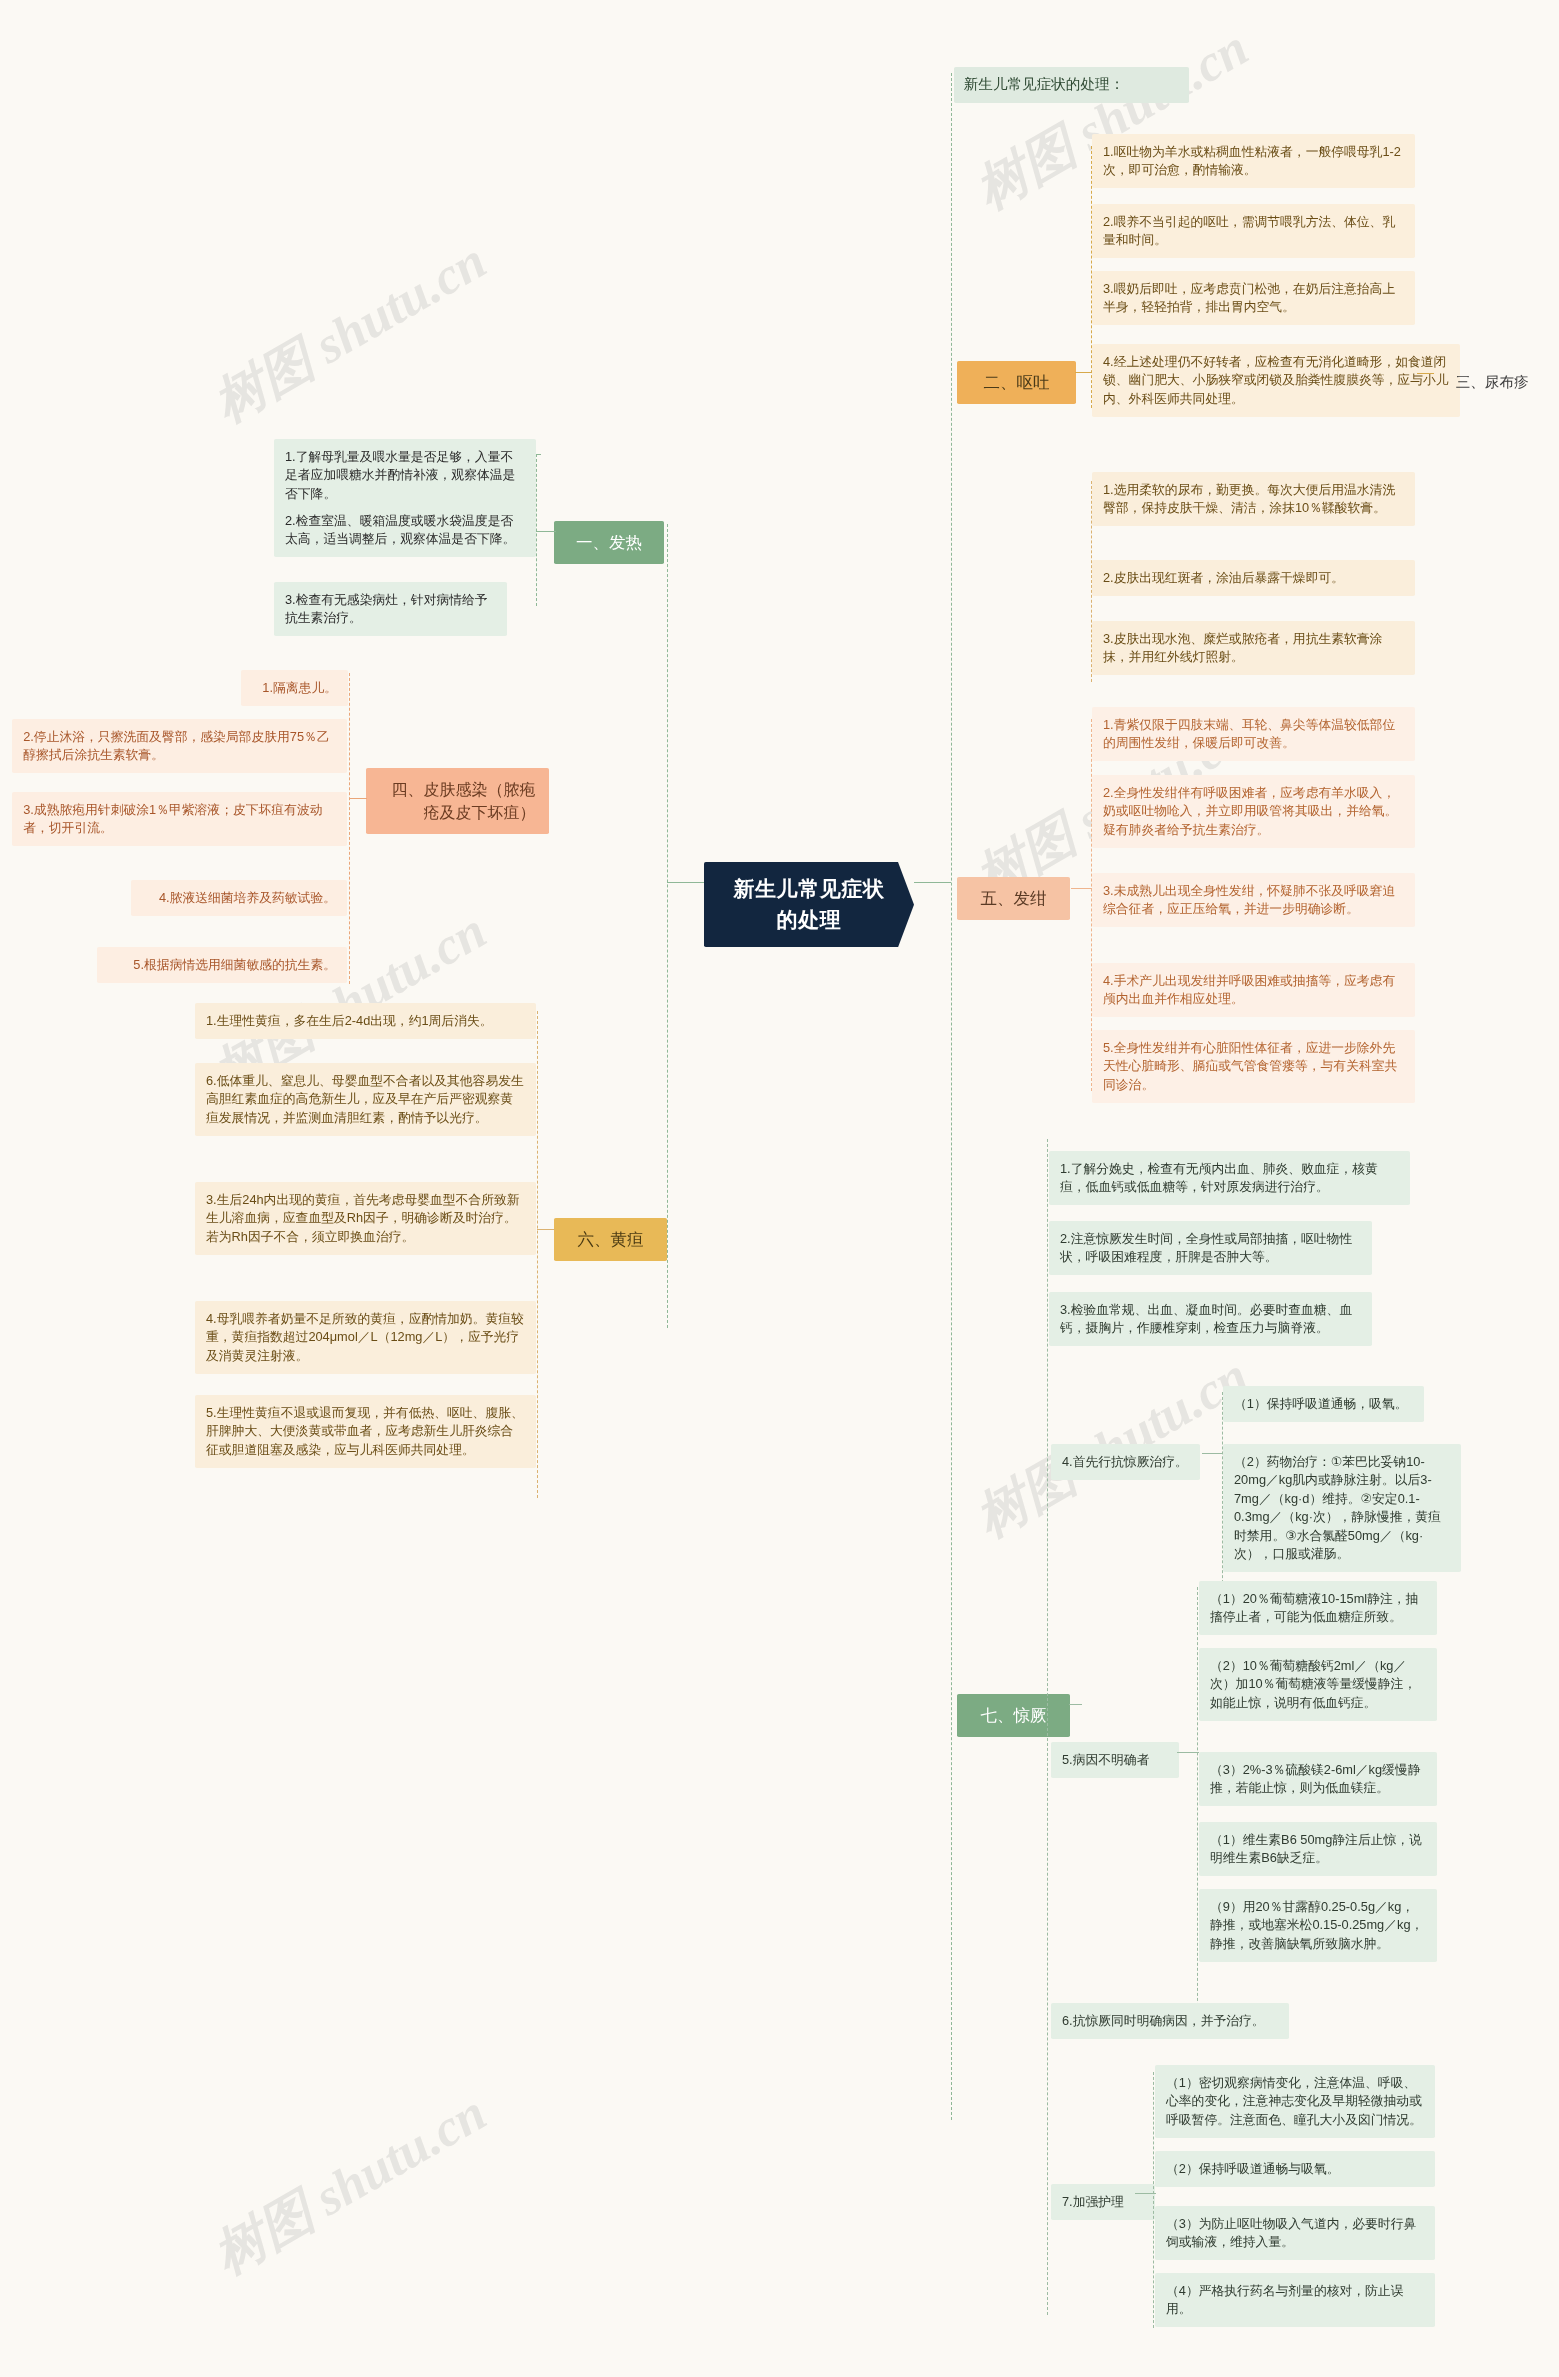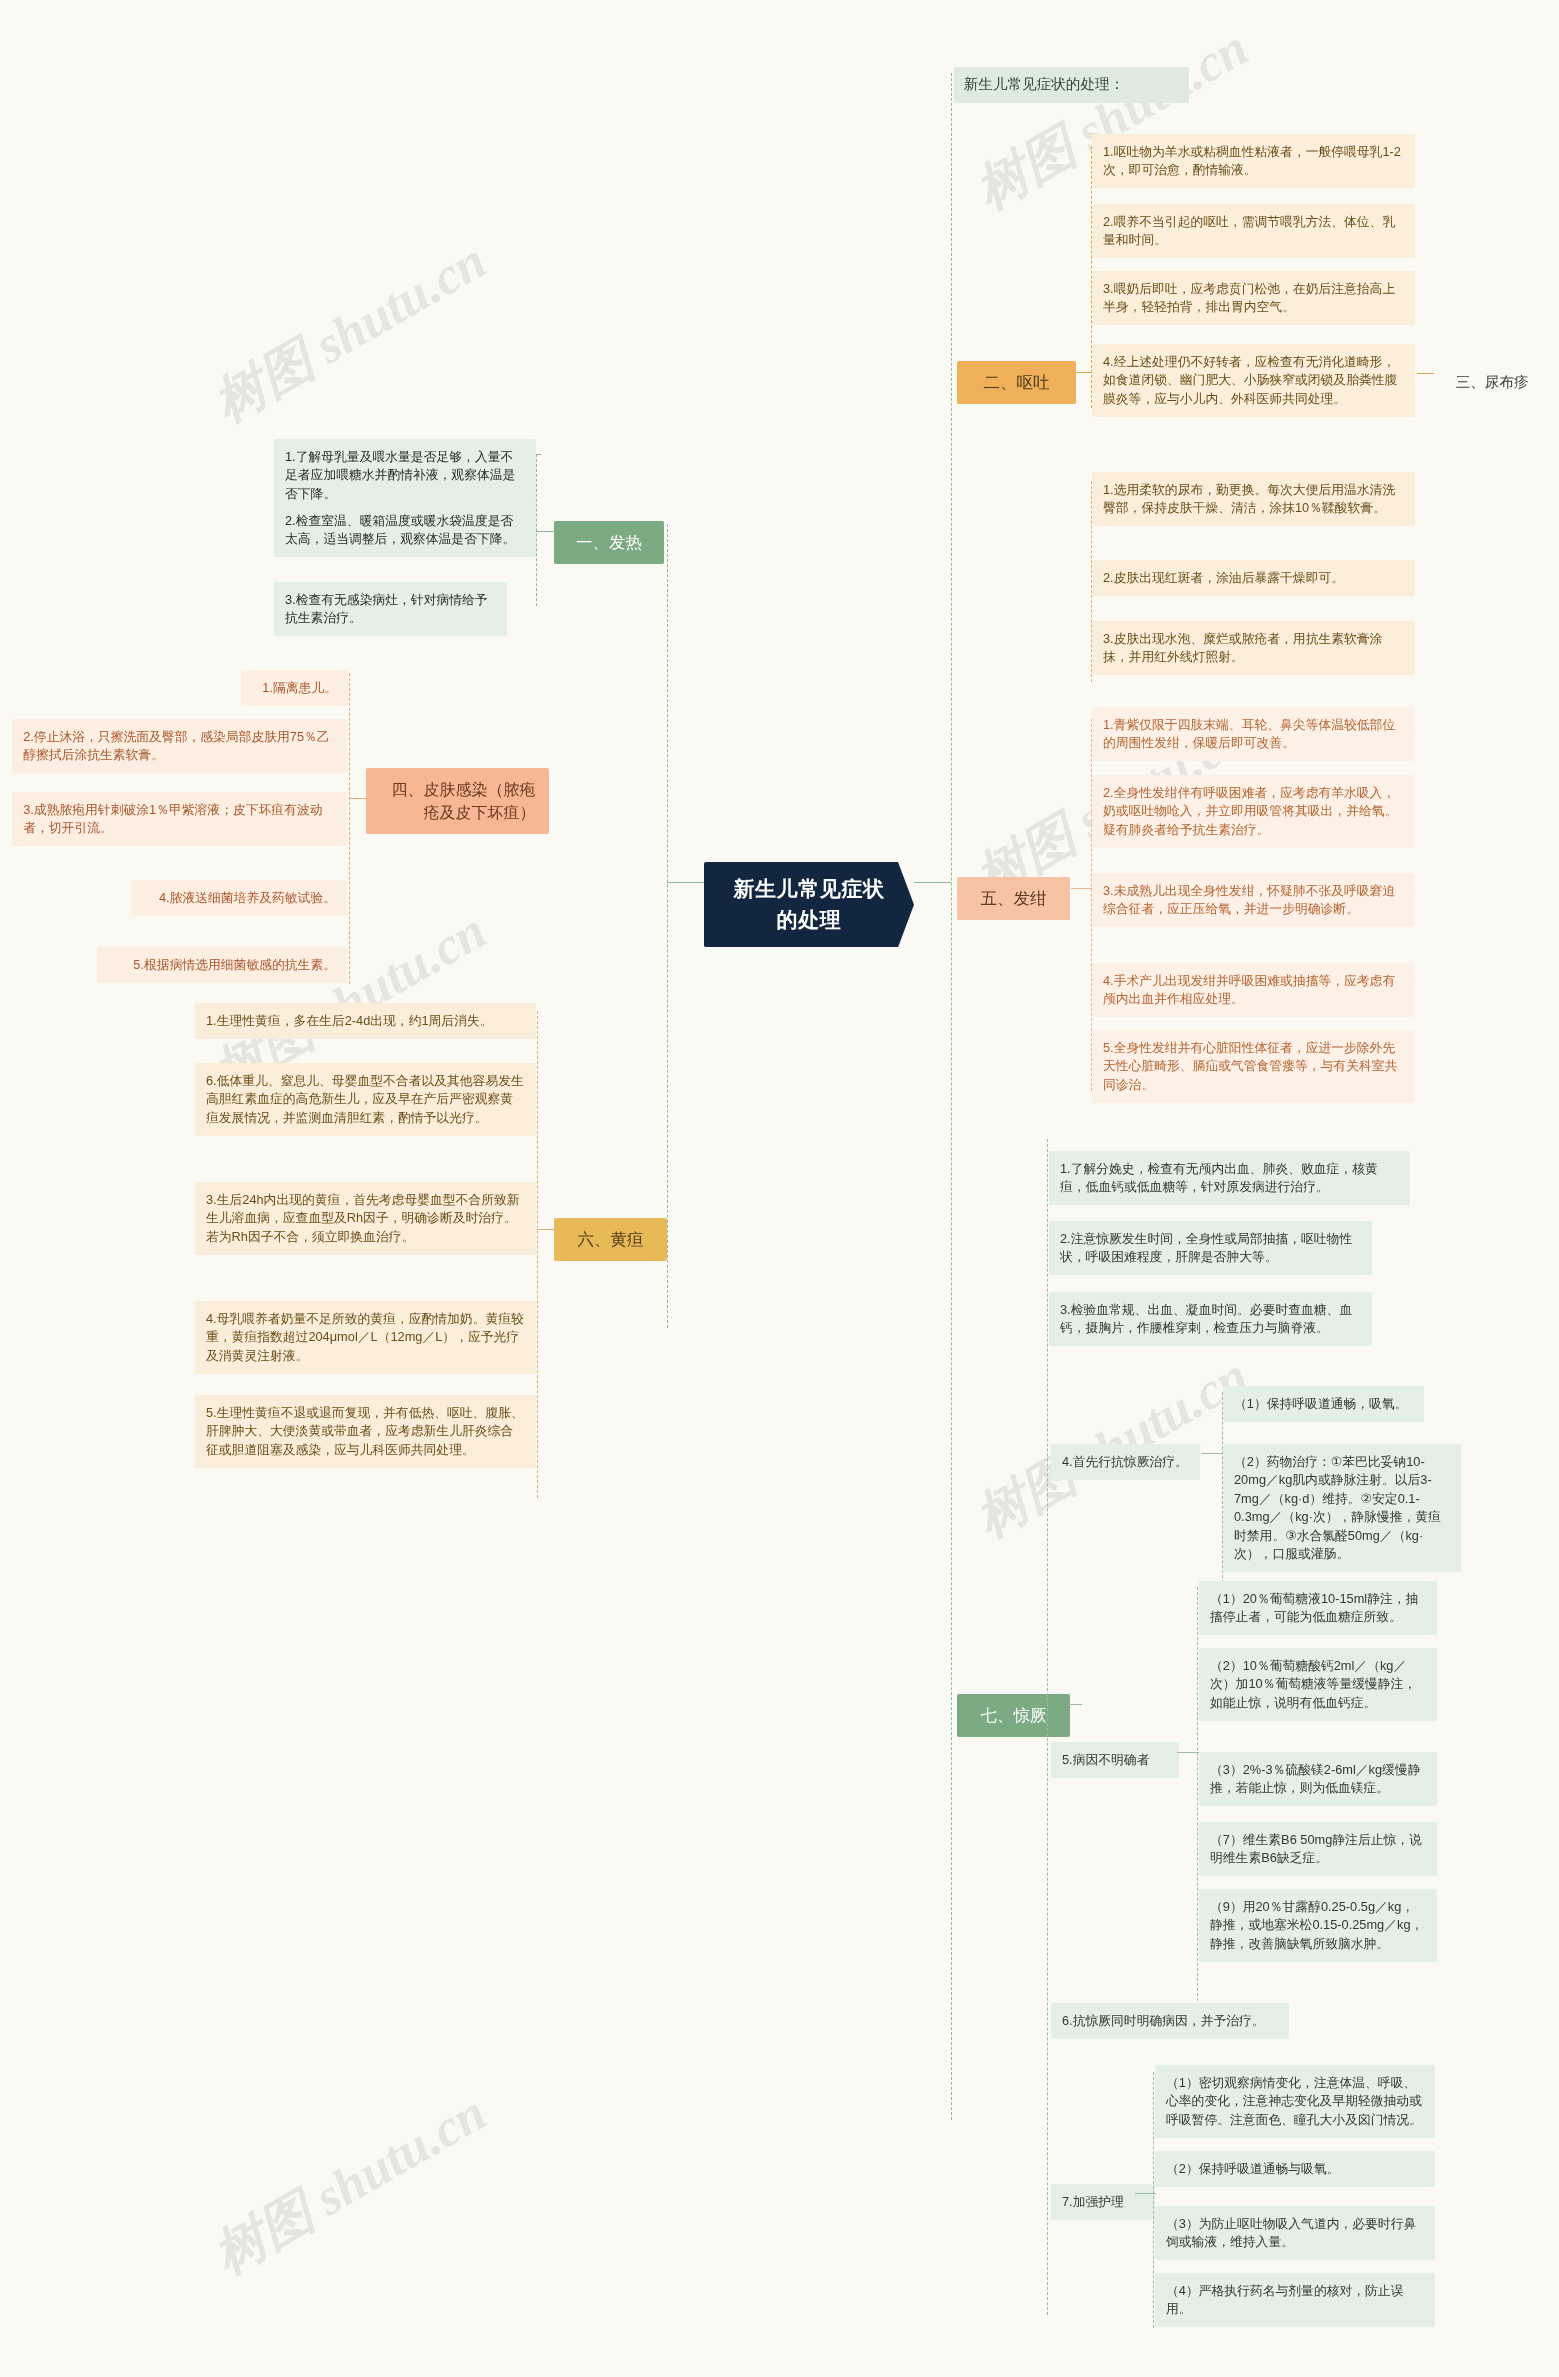--- a/index.html
+++ b/index.html
@@ -152,21 +152,21 @@
   <div class="node head orange" style="left:957px; top:352px; width:119px;">二、呕吐</div>
   <div class="v c-gold" style="left:1091px; top:146px; height:262px;"></div>
   <div class="solid c-gold" style="left:1075px; top:372px; width:17px;"></div>
 
   <div class="node leaf t-cream" style="left:1092px; top:125px; width:323px;">1.呕吐物为羊水或粘稠血性粘液者，一般停喂母乳1-2次，即可治愈，酌情输液。</div>
 
   <div class="node leaf t-cream" style="left:1092px; top:195px; width:323px;">2.喂养不当引起的呕吐，需调节喂乳方法、体位、乳量和时间。</div>
 
   <div class="node leaf t-cream" style="left:1092px; top:262px; width:323px;">3.喂奶后即吐，应考虑贲门松弛，在奶后注意抬高上半身，轻轻拍背，排出胃内空气。</div>
 
-  <div class="node leaf t-cream" style="left:1092px; top:335px; width:323px;">4.经上述处理仍不好转者，应检查有无消化道畸形，如食道闭锁、幽门肥大、小肠狭窄或闭锁及胎粪性腹膜炎等，应与小儿内、外科医师共同处理。</div>
+  <div class="node leaf t-cream" style="left:1092px; top:335px; width:368px;">4.经上述处理仍不好转者，应检查有无消化道畸形，如食道闭锁、幽门肥大、小肠狭窄或闭锁及胎粪性腹膜炎等，应与小儿内、外科医师共同处理。</div>
 
   <div class="node head plain" style="left:1426px; top:353px; width:116px; font-size:14.6px;text-align:right;">三、尿布疹</div>
   <div class="solid c-gold" style="left:1417px; top:373px; width:17px;"></div>
 
   <div class="v c-sand" style="left:1091px; top:481px; height:201px;"></div>
   <div class="node leaf t-sand" style="left:1092px; top:463px; width:323px;">1.选用柔软的尿布，勤更换。每次大便后用温水清洗臀部，保持皮肤干燥、清洁，涂抹10％鞣酸软膏。</div>
   <div class="node leaf t-sand" style="left:1092px; top:551px; width:323px;">2.皮肤出现红斑者，涂油后暴露干燥即可。</div>
   <div class="node leaf t-sand" style="left:1092px; top:612px; width:323px;">3.皮肤出现水泡、糜烂或脓疮者，用抗生素软膏涂抹，并用红外线灯照射。</div>
 
   <div class="node head salmon" style="left:957px; top:868px; width:113px;">五、发绀</div>
@@ -200,21 +200,21 @@
   <div class="node leaf t-mint" style="left:1223px; top:1377px; width:201px;">（1）保持呼吸道通畅，吸氧。</div>
   <div class="node leaf t-mint" style="left:1223px; top:1435px; width:238px;">（2）药物治疗：①苯巴比妥钠10-20mg／kg肌内或静脉注射。以后3-7mg／（kg·d）维持。②安定0.1-0.3mg／（kg·次），静脉慢推，黄疸时禁用。③水合氯醛50mg／（kg·次），口服或灌肠。</div>
 
   <div class="node leaf t-mint" style="left:1051px; top:1733px; width:128px;">5.病因不明确者</div>
   <div class="v c-sage" style="left:1197px; top:1587px; height:439px;"></div>
   <div class="solid c-sage" style="left:1177px; top:1752px; width:22px;"></div>
 
   <div class="node leaf t-mint" style="left:1199px; top:1572px; width:238px;">（1）20％葡萄糖液10-15ml静注，抽搐停止者，可能为低血糖症所致。</div>
   <div class="node leaf t-mint" style="left:1199px; top:1639px; width:238px;">（2）10％葡萄糖酸钙2ml／（kg／次）加10％葡萄糖液等量缓慢静注，如能止惊，说明有低血钙症。</div>
   <div class="node leaf t-mint" style="left:1199px; top:1743px; width:238px;">（3）2%-3％硫酸镁2-6ml／kg缓慢静推，若能止惊，则为低血镁症。</div>
-  <div class="node leaf t-mint" style="left:1199px; top:1813px; width:238px;">（7）维生素B6 50mg静注后止惊，说明维生素B6缺乏症。</div>
+  <div class="node leaf t-mint" style="left:1199px; top:1813px; width:238px;">（1）维生素B6 50mg静注后止惊，说明维生素B6缺乏症。</div>
   <div class="node leaf t-mint" style="left:1199px; top:1880px; width:238px;">（9）用20％甘露醇0.25-0.5g／kg，静推，或地塞米松0.15-0.25mg／kg，静推，改善脑缺氧所致脑水肿。</div>
 
   <div class="node leaf t-mint" style="left:1051px; top:1994px; width:238px;">6.抗惊厥同时明确病因，并予治疗。</div>
 
   <div class="node leaf t-mint" style="left:1051px; top:2175px; width:104px;">7.加强护理</div>
   <div class="v c-sage" style="left:1153px; top:2072px; height:256px;"></div>
   <div class="solid c-sage" style="left:1135px; top:2193px; width:21px;"></div>
 
   <div class="node leaf t-mint" style="left:1155px; top:2056px; width:280px;">（1）密切观察病情变化，注意体温、呼吸、心率的变化，注意神志变化及早期轻微抽动或呼吸暂停。注意面色、瞳孔大小及囟门情况。</div>
   <div class="node leaf t-mint" style="left:1155px; top:2142px; width:280px;">（2）保持呼吸道通畅与吸氧。</div>

